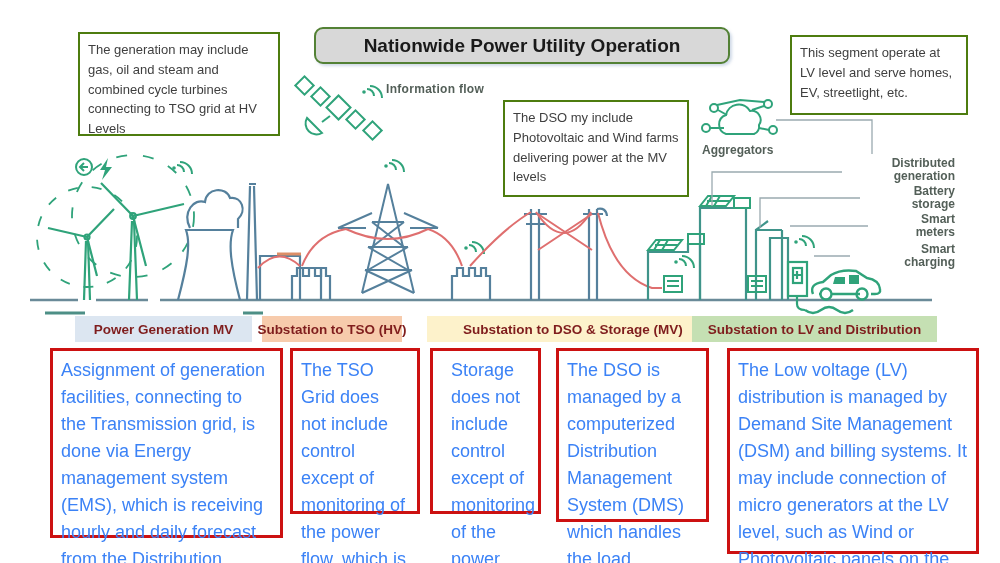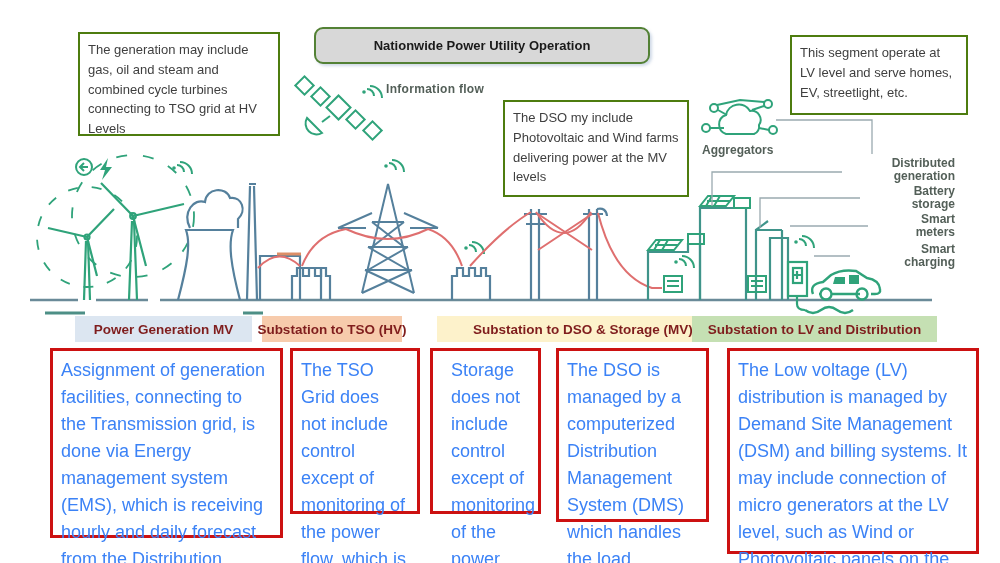--- a/index.html
+++ b/index.html
@@ -1,23 +1,23 @@
 <!DOCTYPE html>
 <html><head>
 <meta charset="utf-8">
 <style>
   * { margin:0; padding:0; box-sizing:border-box; }
   body { background:#ffffff; font-family:"Liberation Sans", sans-serif; }
   .stage { position:relative; width:1000px; height:563px; background:#ffffff; overflow:hidden; }
 
   .title-box {
-    position:absolute; left:314px; top:27px; width:336px; height:37px;
+    position:absolute; left:314px; top:27px; width:416px; height:37px;
     background:#d8d8d8; border:2.5px solid #538135; border-radius:9px;
     display:flex; align-items:center; justify-content:center;
-    font-size:13px; font-weight:bold; color:#1a1a1a;
+    font-size:19px; font-weight:bold; color:#1a1a1a;
     box-shadow:2px 2px 3px rgba(120,150,190,.35);
   }
 
   .callout {
     position:absolute; background:#ffffff; border:2px solid #4d7c0f;
     color:#3f3f3f; font-size:13px; line-height:1.52; padding:6px 8px;
   }
   .co-gen { left:78px;  top:32px;  width:202px; height:104px; }
   .co-dso { left:503px; top:100px; width:186px; height:97px;  }
   .co-lv  { left:790px; top:35px;  width:178px; height:80px;  }
@@ -32,21 +32,21 @@
   .d4 { left:556px; top:348px; width:153px; height:174px; }
   .d5 { left:727px; top:348px; width:252px; height:206px; }
 
   .section {
     position:absolute; top:316px; height:26px;
     display:flex; align-items:center; justify-content:center;
     font-size:13.5px; font-weight:bold; color:#7f1d1d; white-space:nowrap;
   }
   .s1 { left:75px;  width:177px; }
   .s2 { left:262px; width:140px; }
-  .s3 { left:437px; width:292px; }
+  .s3 { left:427px; width:292px; }
   .s4 { left:692px; width:245px; }
 
   .art-label {
     position:absolute; font-weight:bold; color:#535f58;
     font-size:12px; line-height:13px; white-space:pre-line;text-align:center;
   }
   .lbl-info  { left:386px; top:83px;  letter-spacing:.3px; }
   .lbl-aggr  { left:702px; top:144px; }
   .lbl-right { right:45px; text-align:right; }
   .lbl-dg { top:157px; } .lbl-bs { top:185px; }

